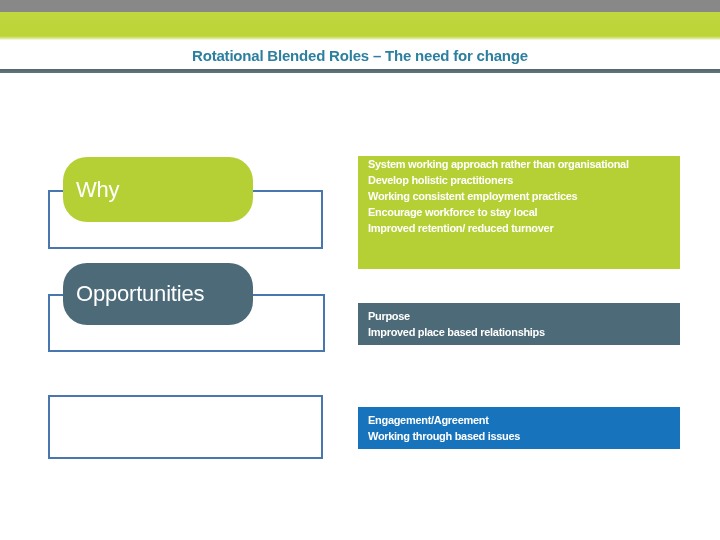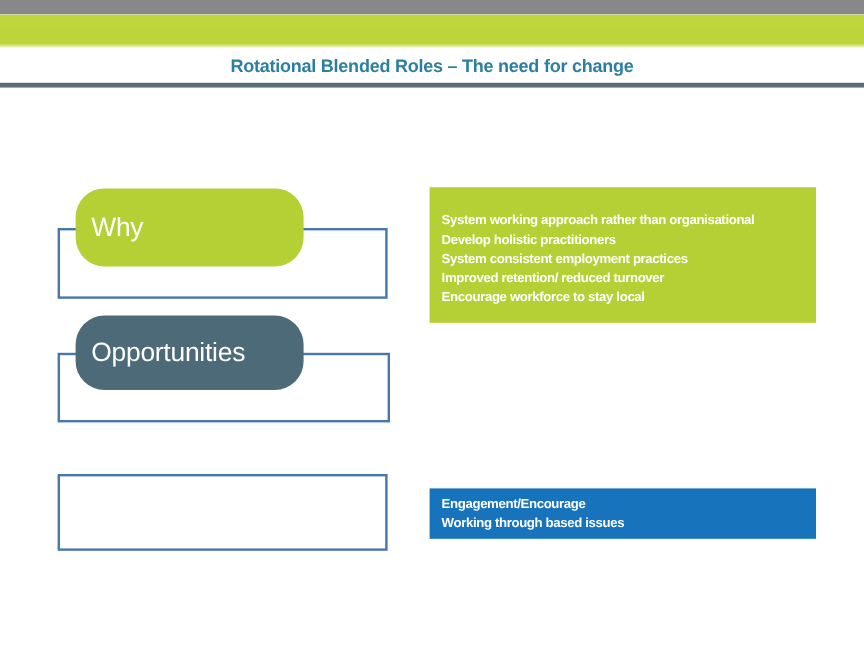--- a/index.html
+++ b/index.html
@@ -51,21 +51,21 @@
   .label-box.risks{top:353px;height:65px;background:#1774BC;}
   
   .callout{
     position:absolute;left:358px;width:322px;
     box-sizing:border-box;
     color:#ffffff;
     font-size:11px;font-weight:700;letter-spacing:-0.3px;
     line-height:16px;
     z-index:2;
   }
-  .callout.why{top:144px;height:113px;background:#B5D034;padding:20px 10px 9px;}
+  .callout.why{top:144px;height:113px;background:#B5D034;padding:0 10px 9px;}
   .callout.opp{top:291px;height:42px;background:#4C6A78;padding:5px 10px;}
   .callout.risks{top:395px;height:42px;background:#1774BC;padding:5px 10px;}
   .callout div{white-space:nowrap;}
 </style>
 </head>
 <body>
 
 <div class="slide">
 
   <div class="top-bar"></div>
@@ -74,29 +74,33 @@
 
   <div class="divider"></div>
 
   <div class="frame why"></div>
   <div class="label-box why">
     <span>Why</span>
   </div>
   <div class="callout why">
     <div>System working approach rather than organisational</div>
     <div>Develop holistic practitioners</div>
-    <div>System consistent employment practices</div>
+    <div>Working consistent employment practices</div>
+    <div>Encourage workforce to stay local</div>
     <div>Improved retention/ reduced turnover</div>
-    <div>Encourage workforce to stay local</div>
   </div>
 
   <div class="frame opp"></div>
   <div class="label-box opp">
     <span>Opportunities</span>
   </div>
+  <div class="callout opp">
+    <div>Purpose</div>
+    <div>Improved place based relationships</div>
+  </div>
 
   <div class="frame risks"></div>
   <div class="callout risks">
-    <div>Engagement/Encourage</div>
+    <div>Engagement/Agreement</div>
     <div>Working through based issues</div>
   </div>
 
 </div>
 
 </body></html>

